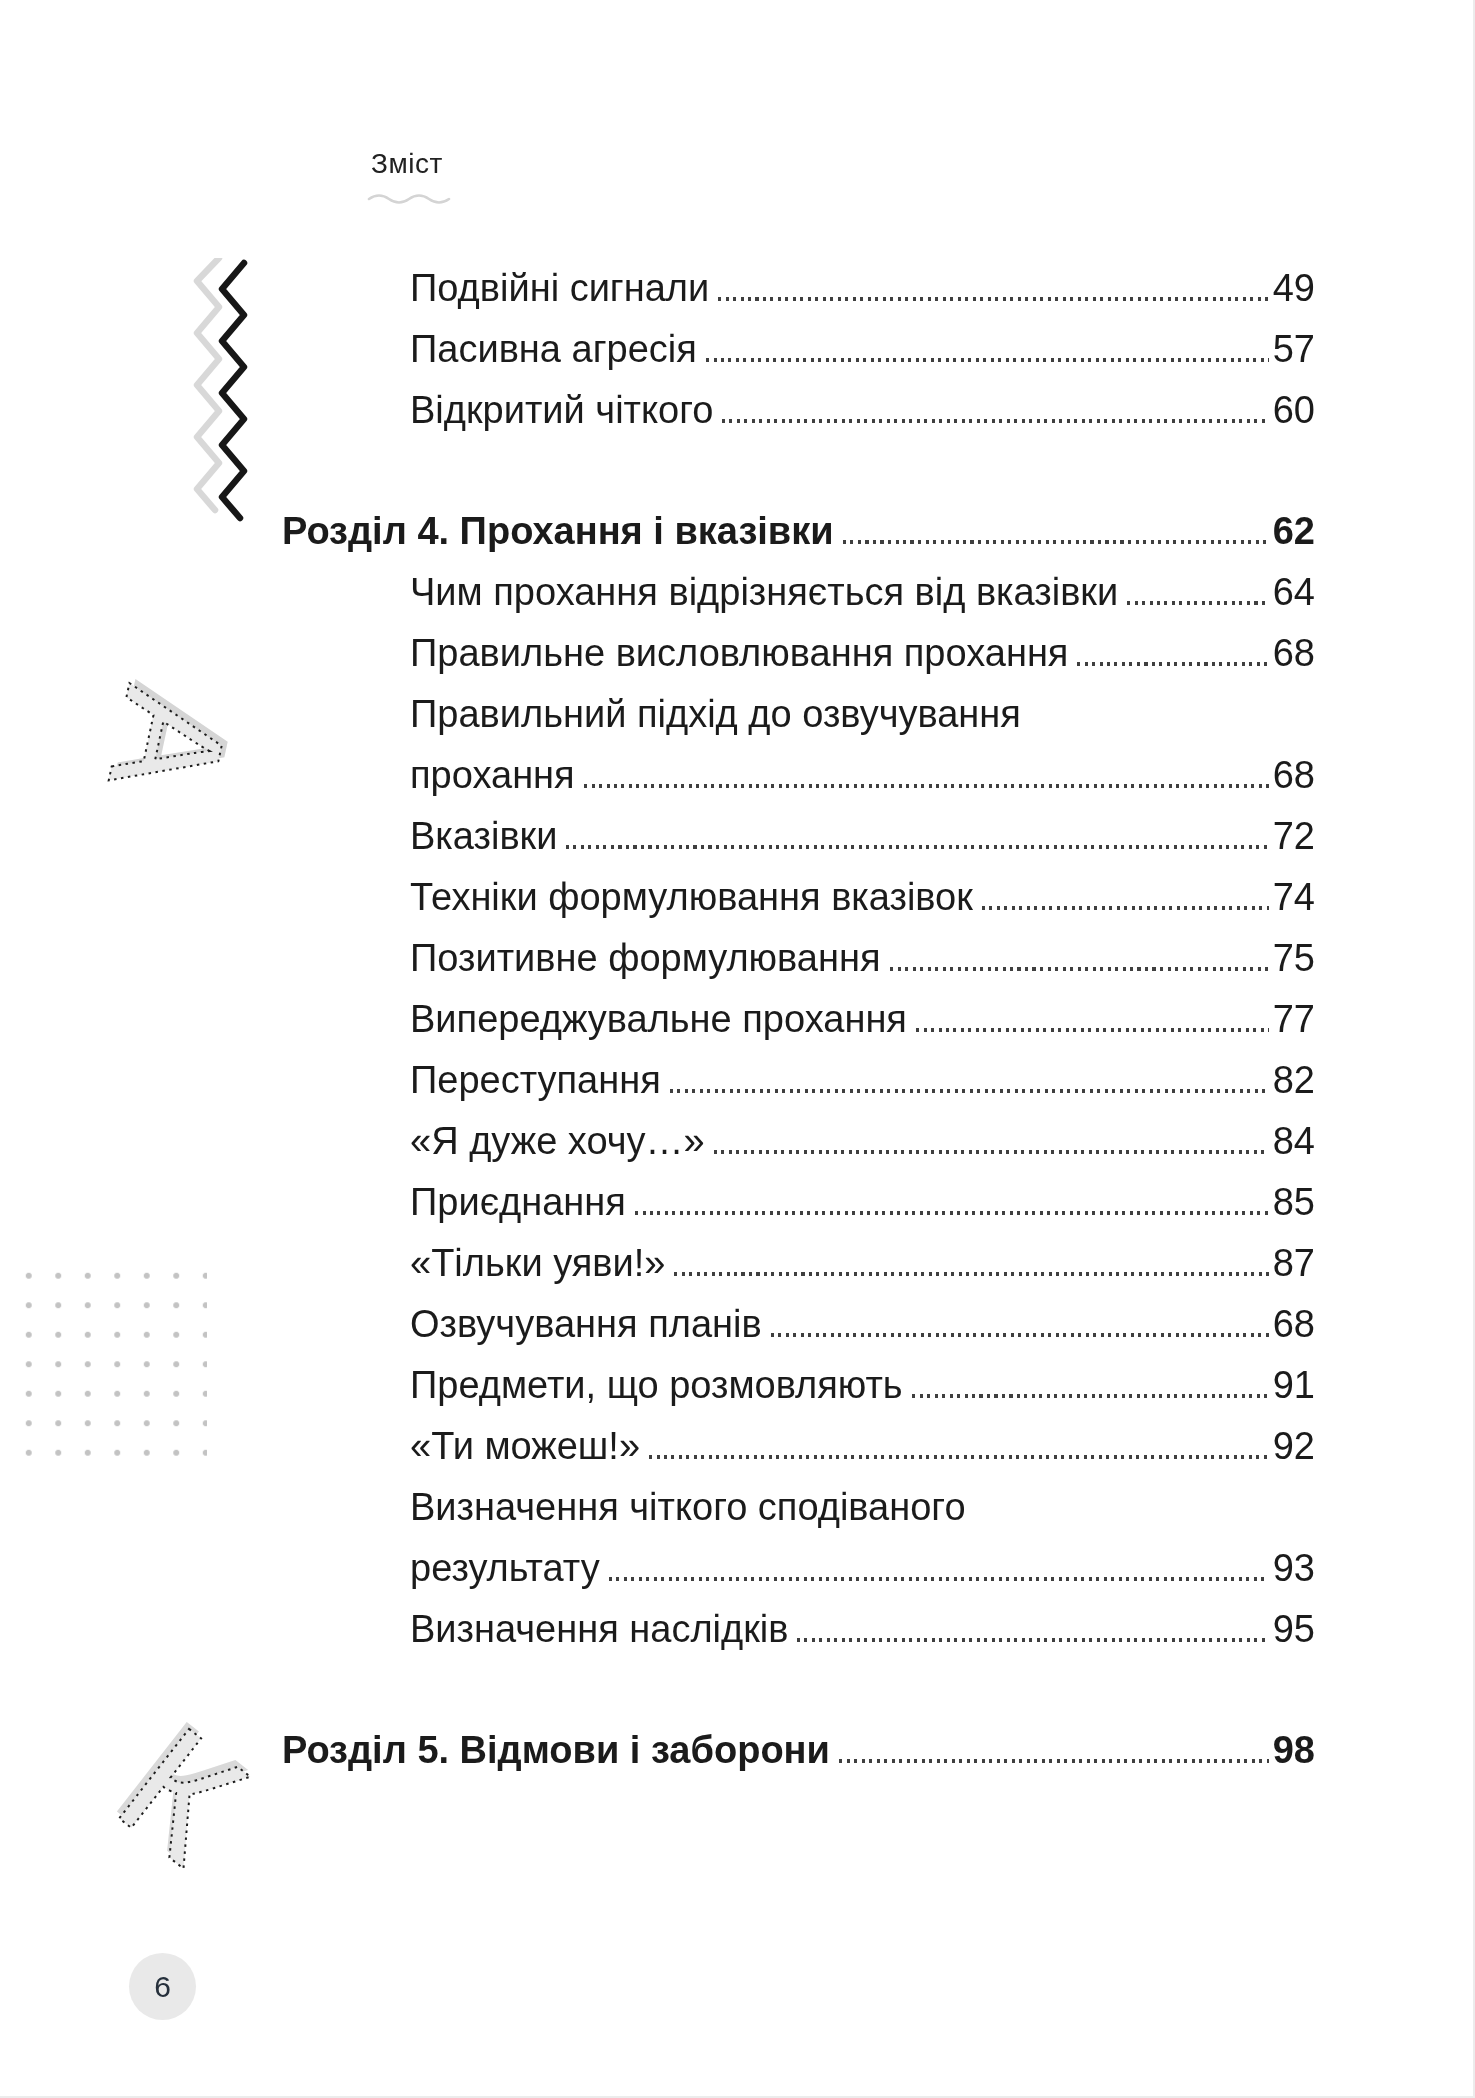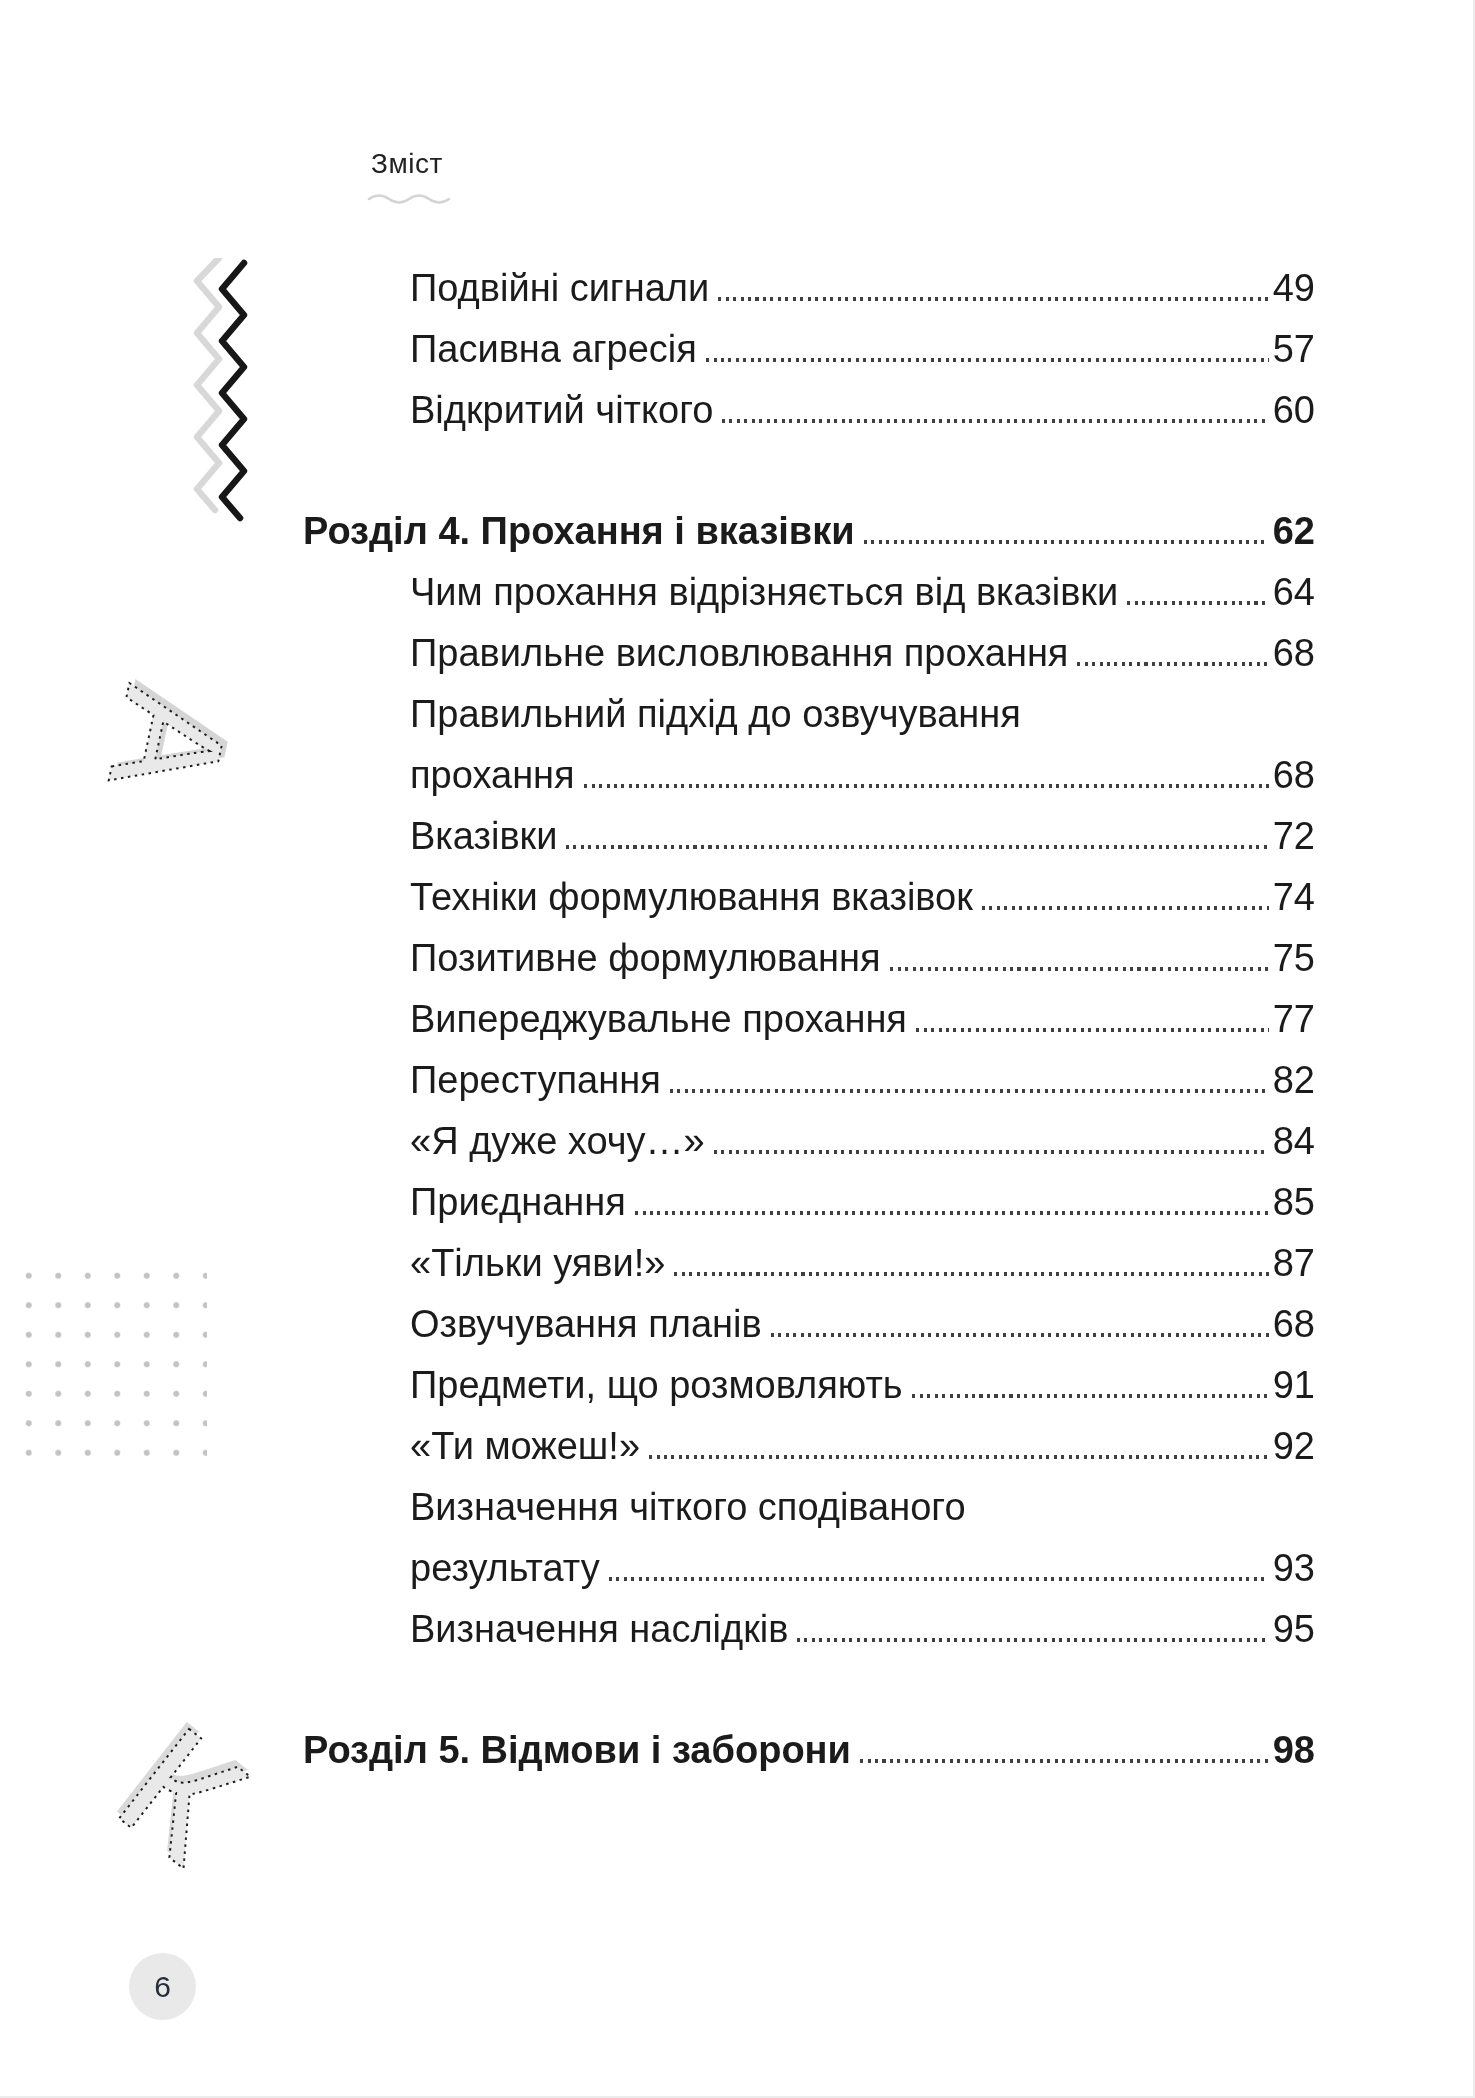--- a/index.html
+++ b/index.html
@@ -27,21 +27,21 @@
   .title-squiggle { position:absolute; left:366px; top:190px; }
 
   
   .toc {
     position:absolute; left:282px; top:248px; width:1033px;
     font-size:38px;
   }
   .row { display:flex; align-items:flex-end; height:61px; white-space:nowrap; }
   .row > span { line-height:1.05; }
   .row.sub { padding-left:128px; }
-  .row.section { font-weight:bold; margin-top:60px;margin-left:21px; }
+  .row.section { font-weight:bold; margin-top:60px; }
   .leader {
     flex:1; height:4px;
     align-self:flex-end;
     margin:0 4px 8px 9px;
     background-image:repeating-linear-gradient(to right, #3f3f3f 0 3px, transparent 3px 7.5px);
   }
 
   
   .zigzag { position:absolute; left:188px; top:258px; }
   .letter-a { position:absolute; left:78px; top:648px; }

